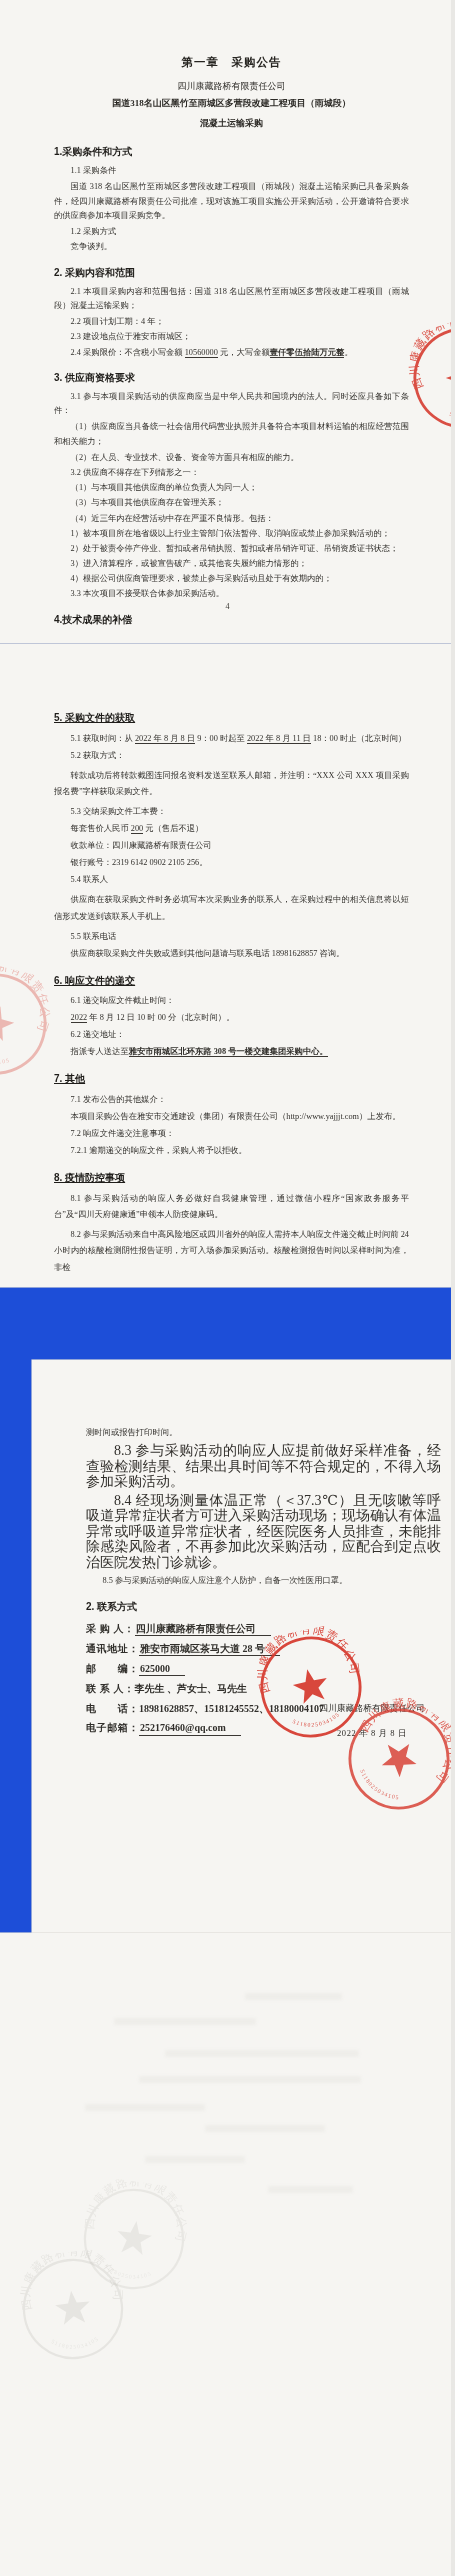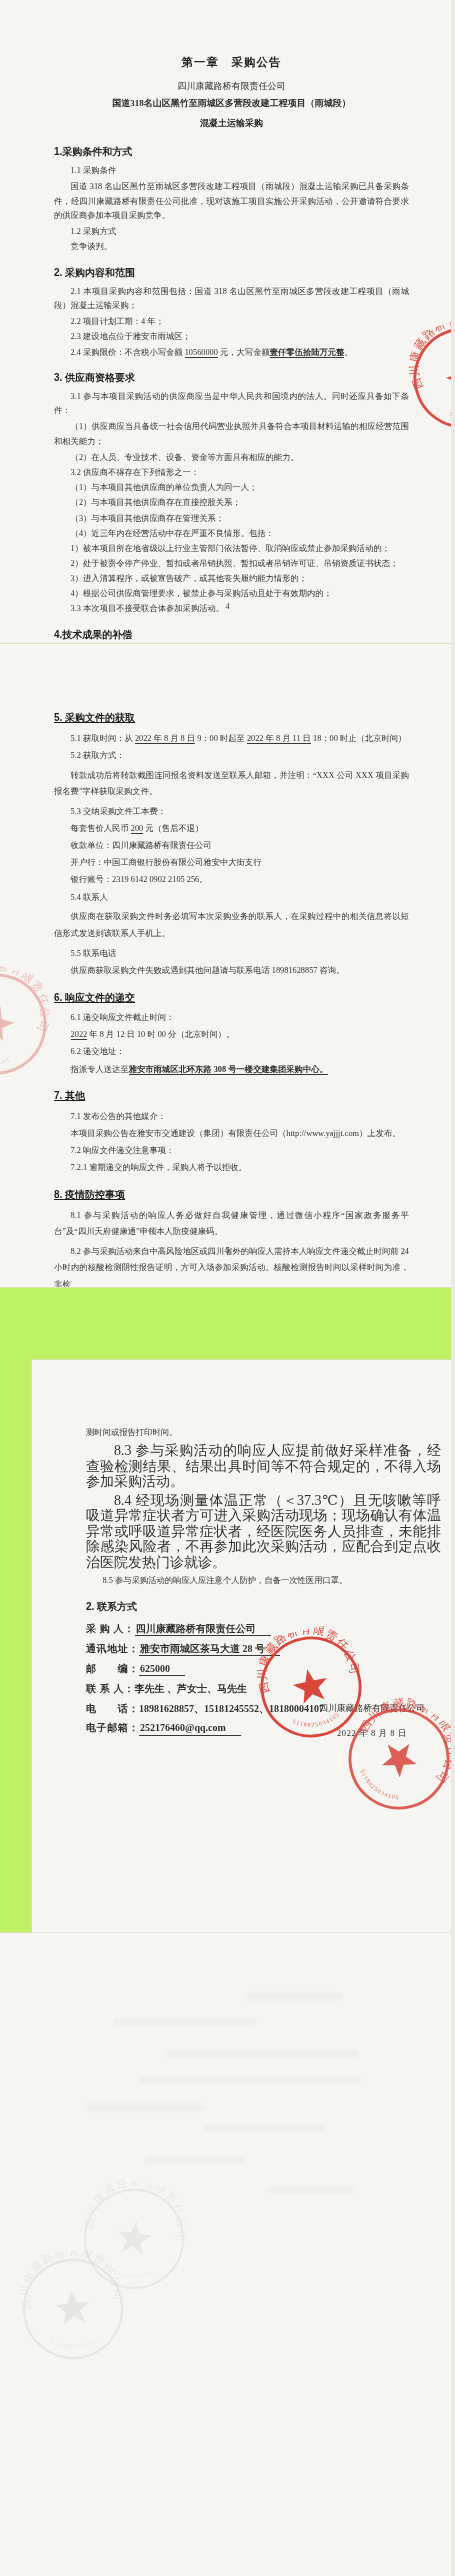--- a/index.html
+++ b/index.html
@@ -1,17 +1,17 @@
 <!DOCTYPE html>
 <html style="font-size:9px"><head>
 <meta charset="utf-8">
 <style>
   html,body { margin:0; padding:0; }
   body { width:455px; background:#e9e8e5; font-family:"Liberation Serif","DejaVu Serif",serif; color:#312f2b; }
-  .canvas { position:relative; width:451px; height:2576px; overflow:hidden; background:#bef264; }
+  .canvas { position:relative; width:451px; height:2576px; overflow:hidden; background:#1d4ed8; }
   .page { position:absolute; left:0; width:455px; background:#f6f5f2; overflow:hidden; box-shadow:0 0 0 0.6px #dedcd7; }
   #p1 { top:0; height:643px; }
   #p2 { top:644px; height:643px; }
   #p3 { top:1360px; height:643px;margin-left:32px; }
   #p4 { top:1933px; height:643px; }
   .inner { position:relative; }
   #p1 .inner { padding:55px 46px 0 54px; }
   #p2 .inner { padding:66px 46px 0 54px; }
   #p3 .inner { padding:64px 46px 0 54px; }
 
@@ -84,21 +84,20 @@
       <div class="ln">2.2 项目计划工期：4 年；</div>
       <div class="ln">2.3 建设地点位于雅安市雨城区；</div>
       <div class="ln"><span>2.4 采购限价：不含税小写金额 </span><span class="u">10560000</span><span> 元，大写金额</span><span class="bu">壹仟零伍拾陆万元整</span><span>。</span></div>
 
       <div class="h2">3. 供应商资格要求</div>
       <div class="para">3.1 参与本项目采购活动的供应商应当是中华人民共和国境内的法人。同时还应具备如下条件：</div>
       <div class="para">（1）供应商应当具备统一社会信用代码营业执照并具备符合本项目材料运输的相应经营范围和相关能力；</div>
       <div class="ln">（2）在人员、专业技术、设备、资金等方面具有相应的能力。</div>
       <div class="ln">3.2 供应商不得存在下列情形之一：</div>
       <div class="ln">（1）与本项目其他供应商的单位负责人为同一人；</div>
-      <div class="ln">（2）与本项目其他供应商存在直接控股关系；</div>
       <div class="ln">（3）与本项目其他供应商存在管理关系；</div>
       <div class="ln">（4）近三年内在经营活动中存在严重不良情形。包括：</div>
       <div class="ln">1）被本项目所在地省级以上行业主管部门依法暂停、取消响应或禁止参加采购活动的；</div>
       <div class="ln">2）处于被责令停产停业、暂扣或者吊销执照、暂扣或者吊销许可证、吊销资质证书状态；</div>
       <div class="ln">3）进入清算程序，或被宣告破产，或其他丧失履约能力情形的；</div>
       <div class="ln">4）根据公司供应商管理要求，被禁止参与采购活动且处于有效期内的；</div>
       <div class="ln">3.3 本次项目不接受联合体参加采购活动。</div>
 
       <div class="h2">4.技术成果的补偿</div>
 
@@ -119,21 +118,20 @@
 
   <div class="page" id="p2">
     <div class="inner">
       <div class="h2" style="margin-top:0">5. 采购文件的获取</div>
       <div class="ln2"><span>5.1 获取时间：从 </span><span class="u">2022 年 8 月 8 日</span><span> 9：00 时起至 </span><span class="u">2022 年 8 月 11 日</span><span> 18：00 时止（北京时间）</span></div>
       <div class="ln2">5.2 获取方式：</div>
       <div class="para2">转款成功后将转款截图连同报名资料发送至联系人邮箱，并注明：“XXX 公司 XXX 项目采购报名费”字样获取采购文件。</div>
       <div class="ln2">5.3 交纳采购文件工本费：</div>
       <div class="ln2"><span>每套售价人民币 </span><span class="u">200</span><span> 元（售后不退）</span></div>
       <div class="ln2">收款单位：四川康藏路桥有限责任公司</div>
-      <div class="ln2">开户行：中国工商银行股份有限公司雅安中大街支行</div>
       <div class="ln2">银行账号：2319 6142 0902 2105 256。</div>
       <div class="ln2">5.4 联系人</div>
       <div class="para2">供应商在获取采购文件时务必填写本次采购业务的联系人，在采购过程中的相关信息将以短信形式发送到该联系人手机上。</div>
       <div class="ln2">5.5 联系电话</div>
       <div class="ln2">供应商获取采购文件失败或遇到其他问题请与联系电话 18981628857 咨询。</div>
 
       <div class="h2">6. 响应文件的递交</div>
       <div class="ln2">6.1 递交响应文件截止时间：</div>
       <div class="ln2"><span class="u">2022</span><span> 年 8 月 12 日 10 时 00 分（北京时间）。</span></div>
       <div class="ln2">6.2 递交地址：</div>

